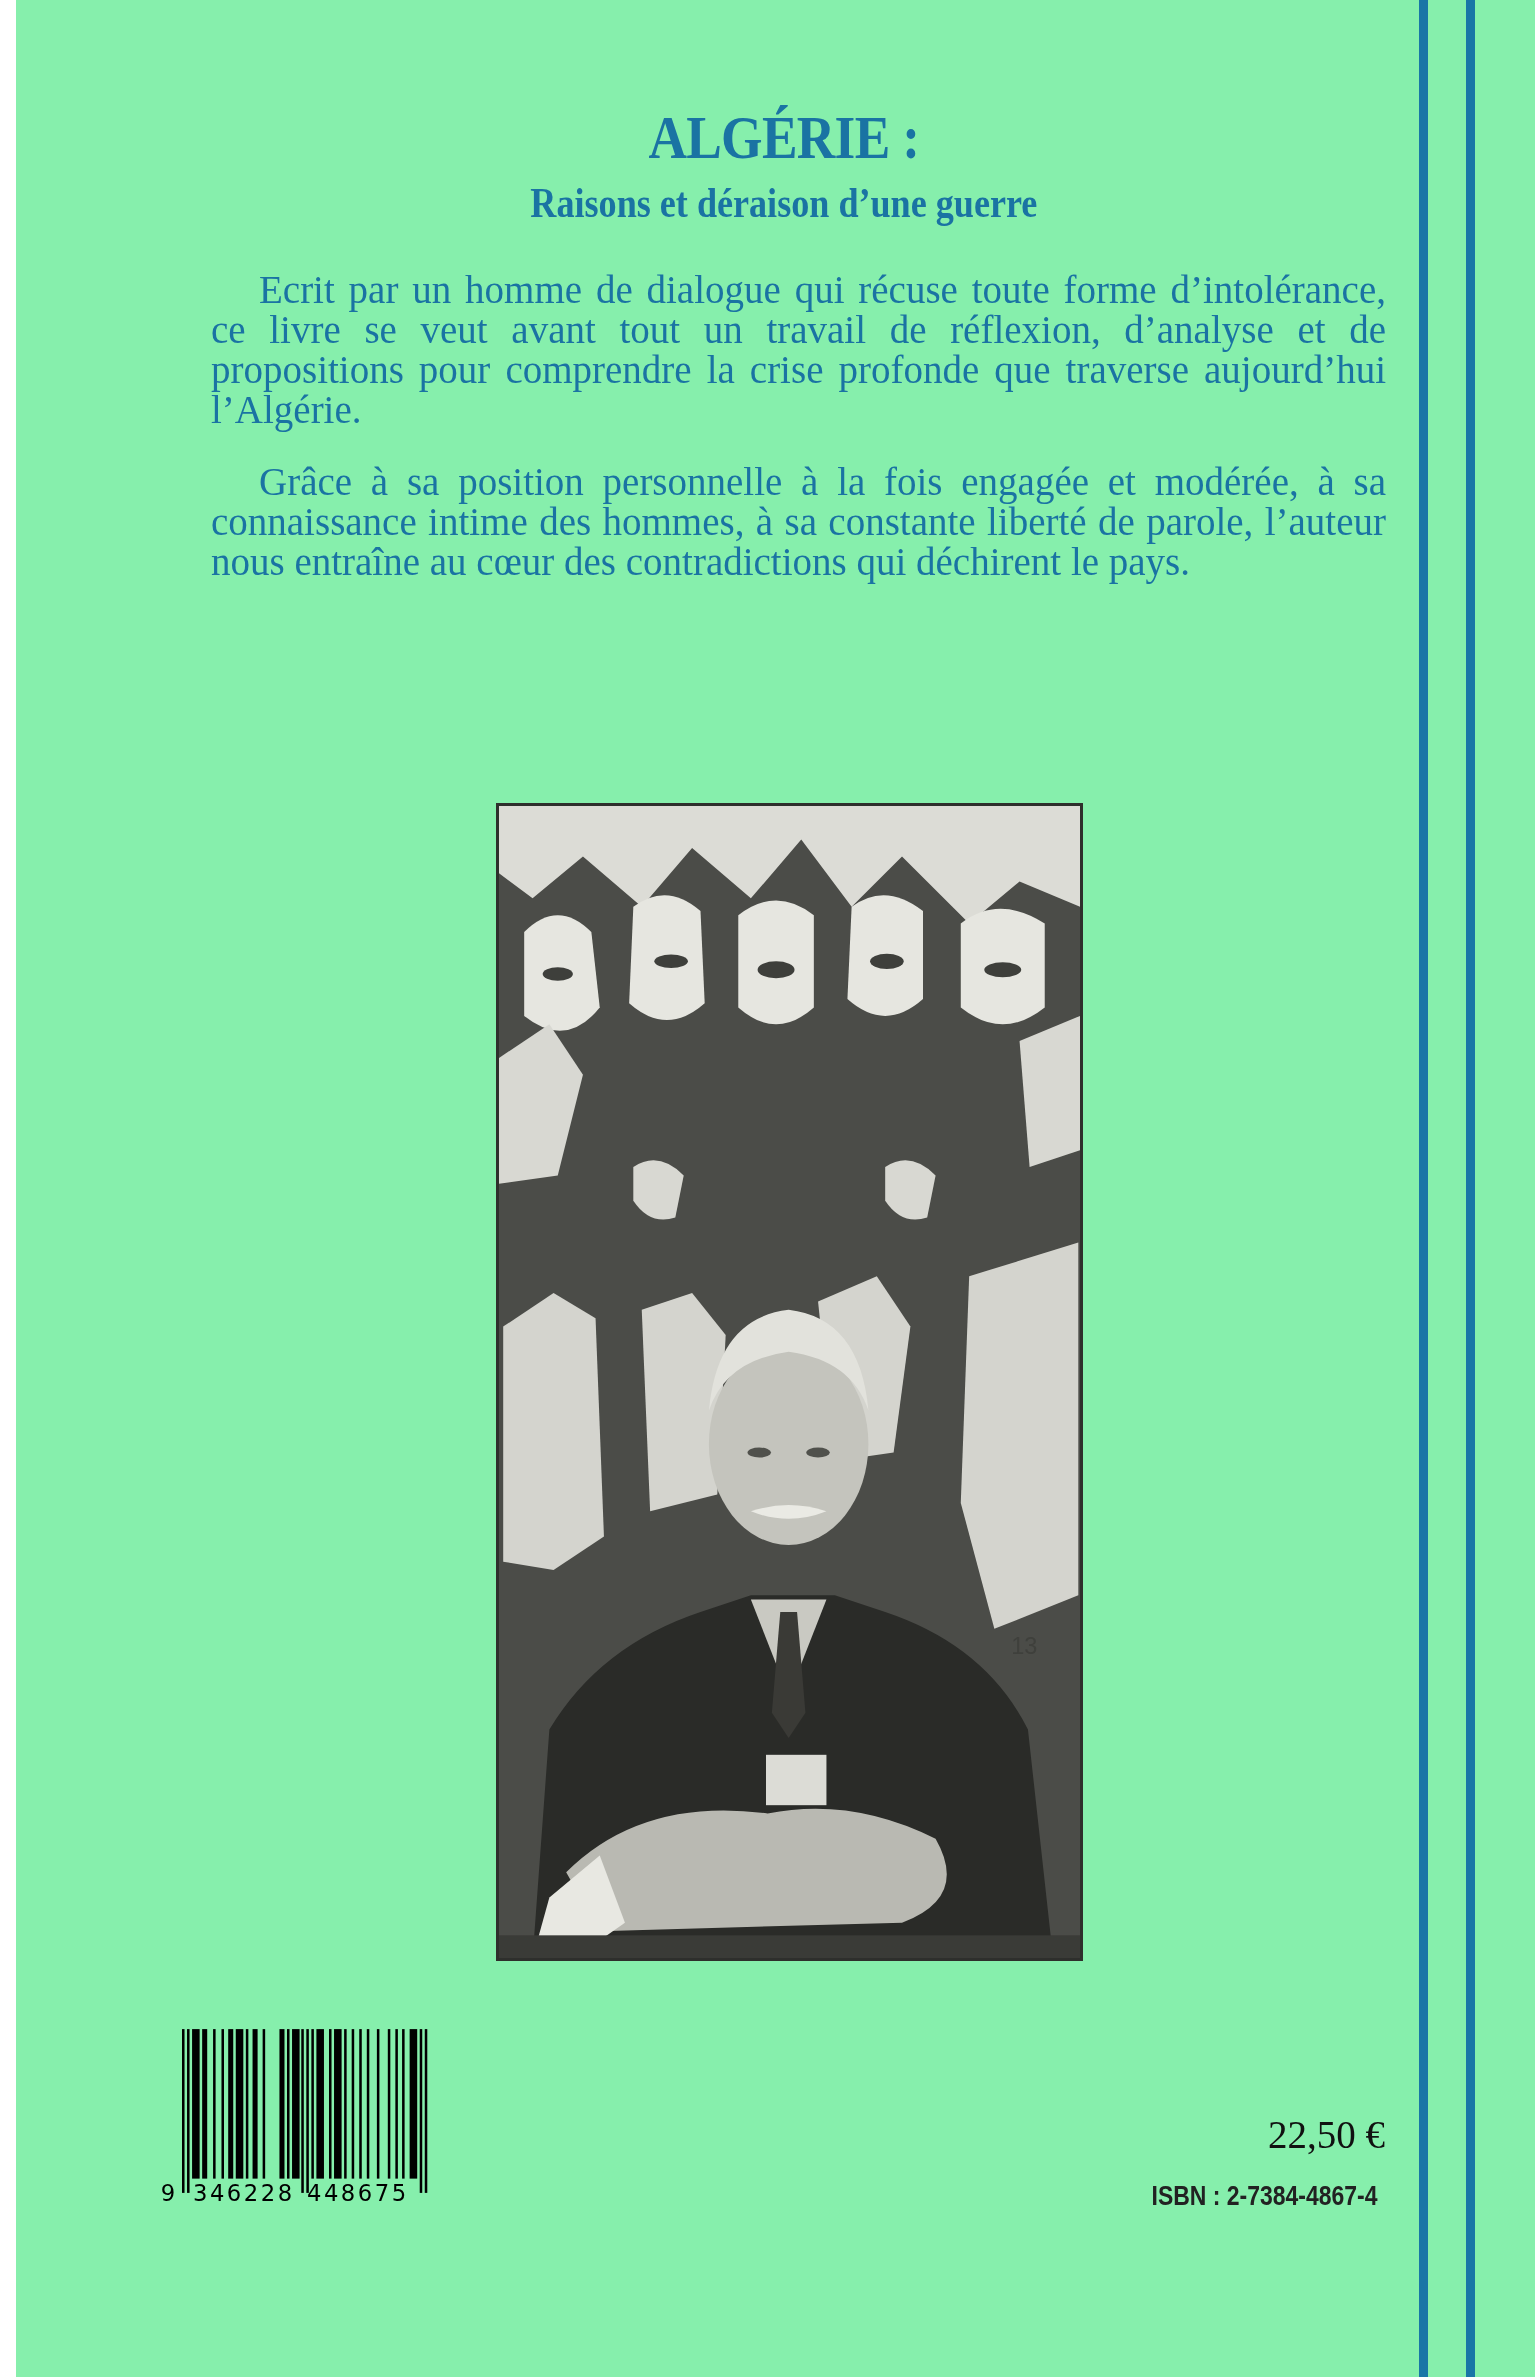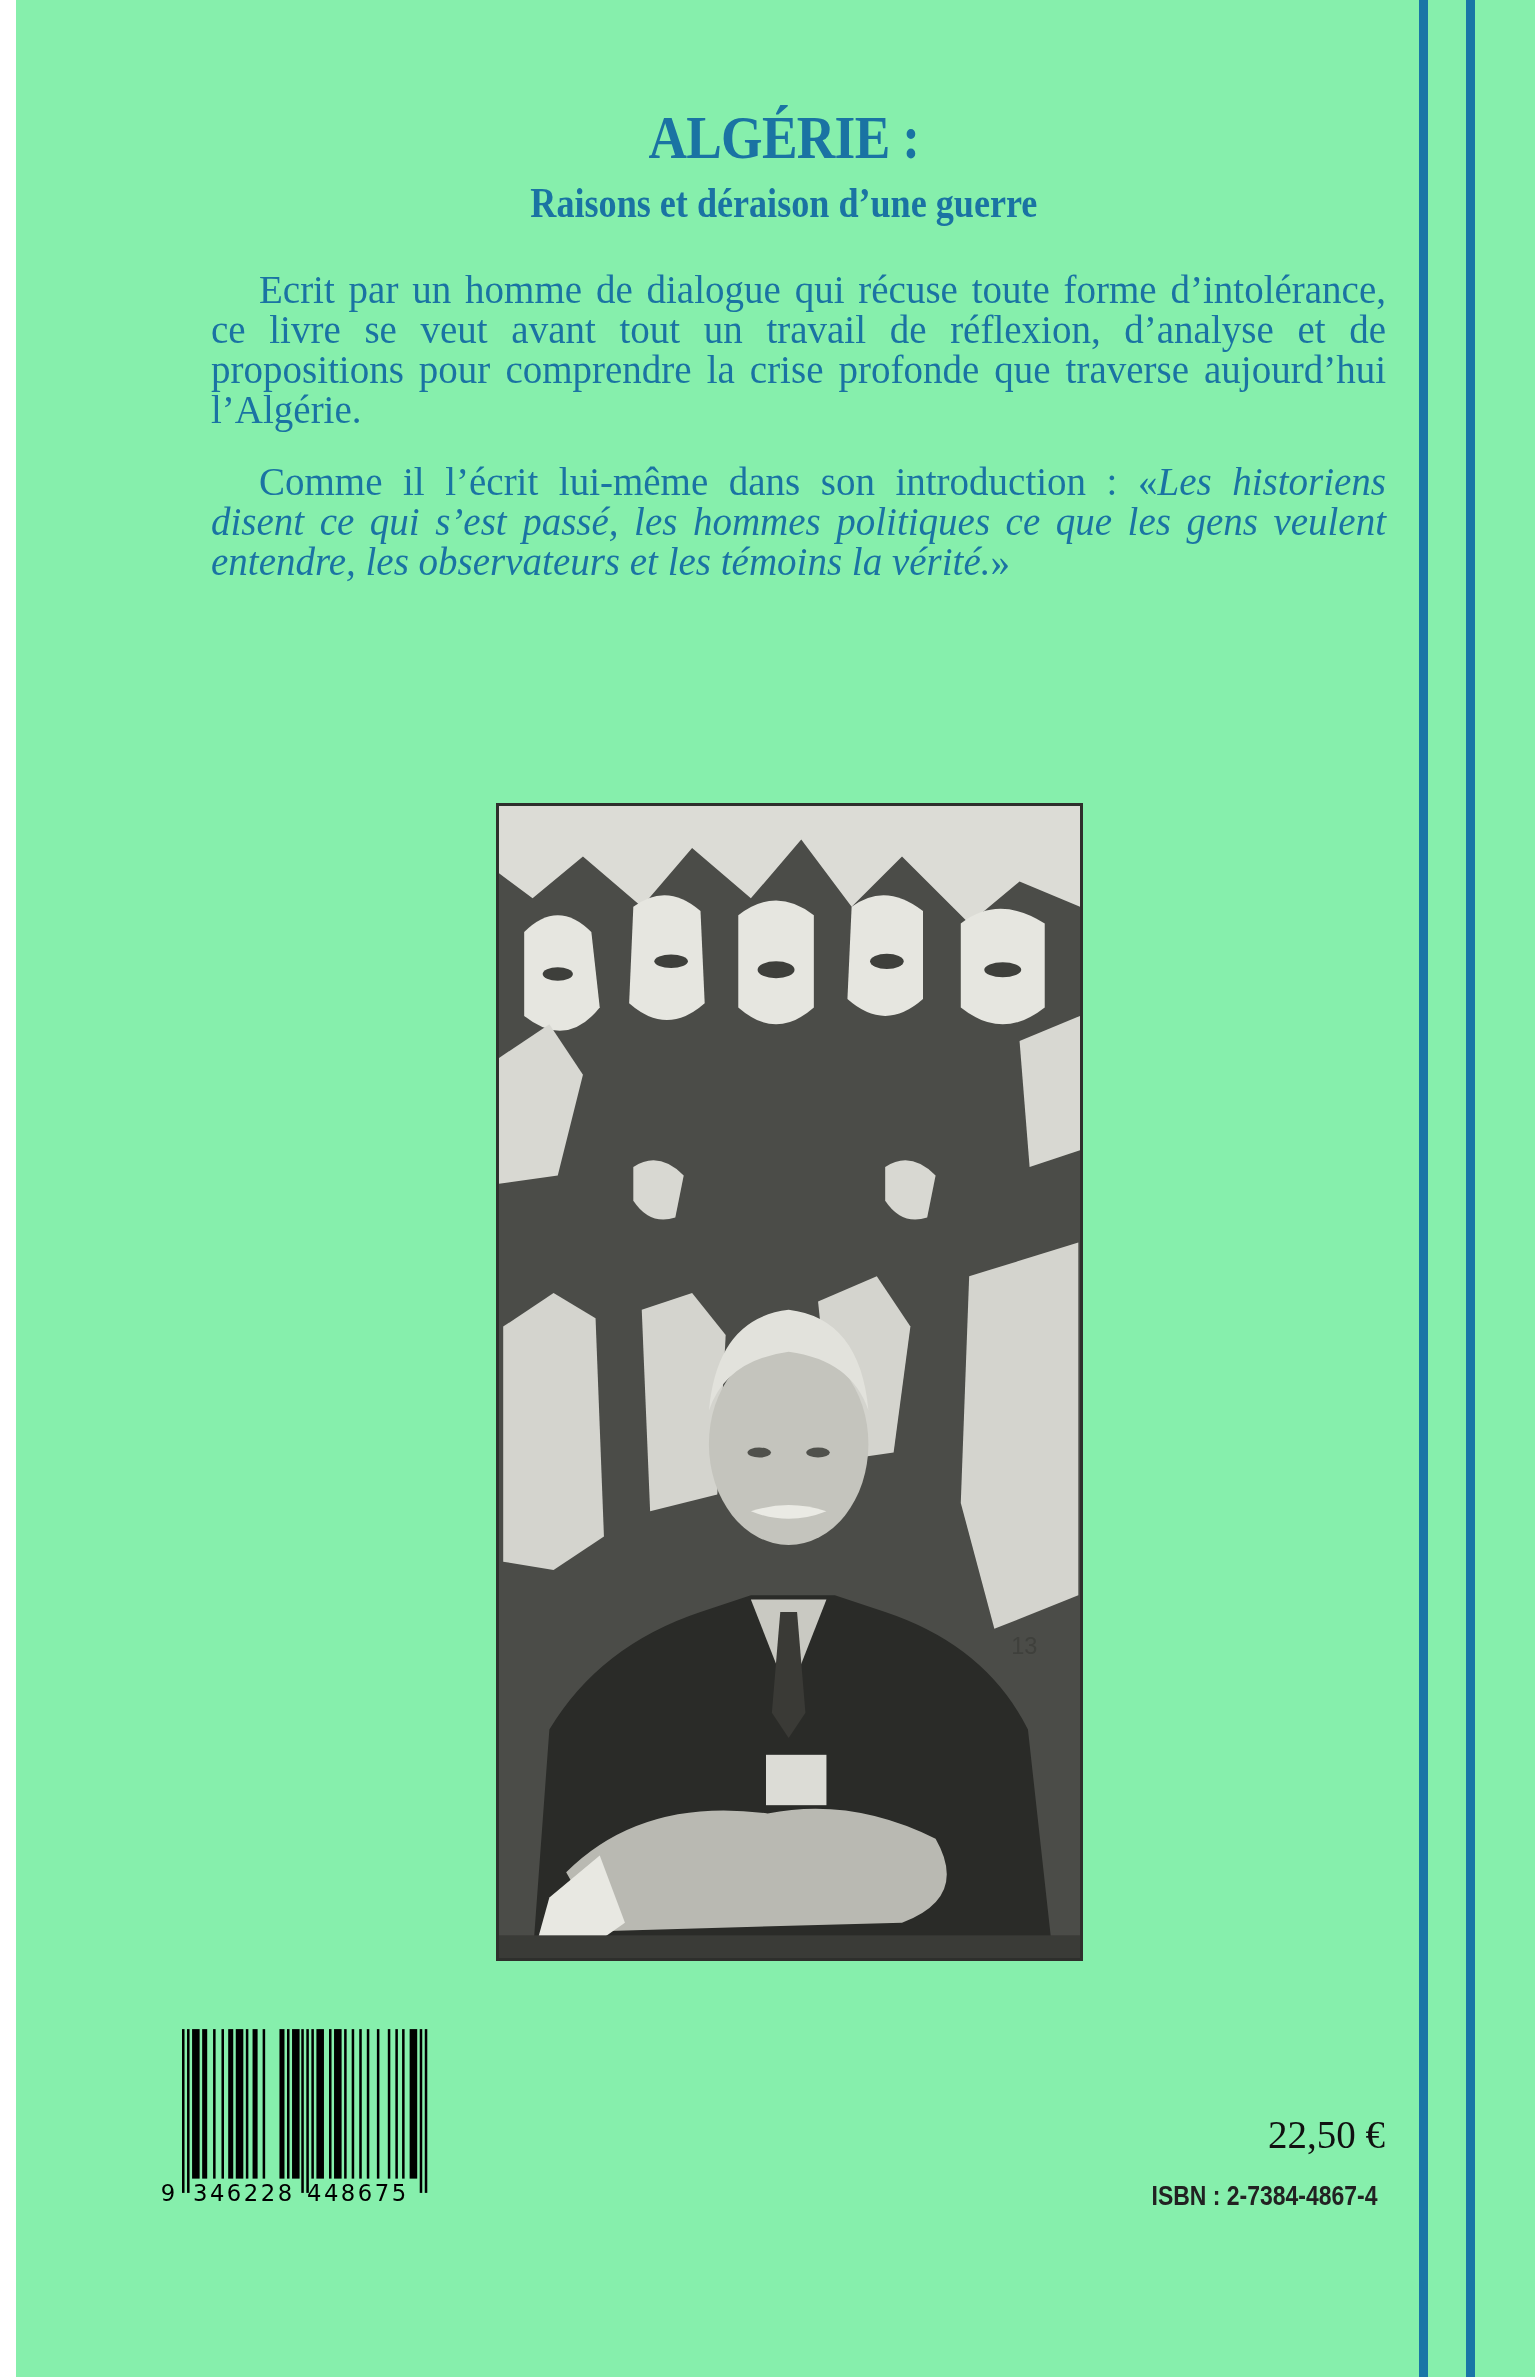--- a/index.html
+++ b/index.html
@@ -83,21 +83,21 @@
 <div class="page">
 
   <div class="spine-bar b1"></div>
   <div class="spine-bar b2"></div>
 
   <div class="title">ALGÉRIE :</div>
   <div class="subtitle">Raisons et déraison d’une guerre</div>
 
   <div class="body-text">
     <p>Ecrit par un homme de dialogue qui récuse toute forme d’intolérance, ce livre se veut avant tout un travail de réflexion, d’analyse et de propositions pour comprendre la crise profonde que traverse aujourd’hui l’Algérie.</p>
-    <p><span>Comme il l’écrit lui-même dans son introduction : «</span><em>Les historiens disent ce qui s’est passé, les hommes politiques ce que les gens veulent entendre, les observateurs et les témoins la vérité.</em><span>»</span></p>
+    <p>Grâce à sa position personnelle à la fois engagée et modérée, à sa connaissance intime des hommes, à sa constante liberté de parole, l’auteur nous entraîne au cœur des contradictions qui déchirent le pays.</p>
   </div>
 
   <div class="photo">
     <svg viewBox="0 0 692 1372" preserveAspectRatio="none">
       <rect x="0" y="0" width="692" height="1372" fill="#4b4c48"></rect>
 
       <path d="M0 0 L692 0 L692 120 L620 90 L560 140 L480 60 L420 120 L360 40 L300 110 L230 50 L170 120 L100 60 L40 110 L0 80 Z" fill="#dcdcd6"></path>
 
       <g fill="#e6e6e0">
         <path d="M30 150 q40 -40 80 0 l10 90 q-40 50 -90 10 z"></path>

